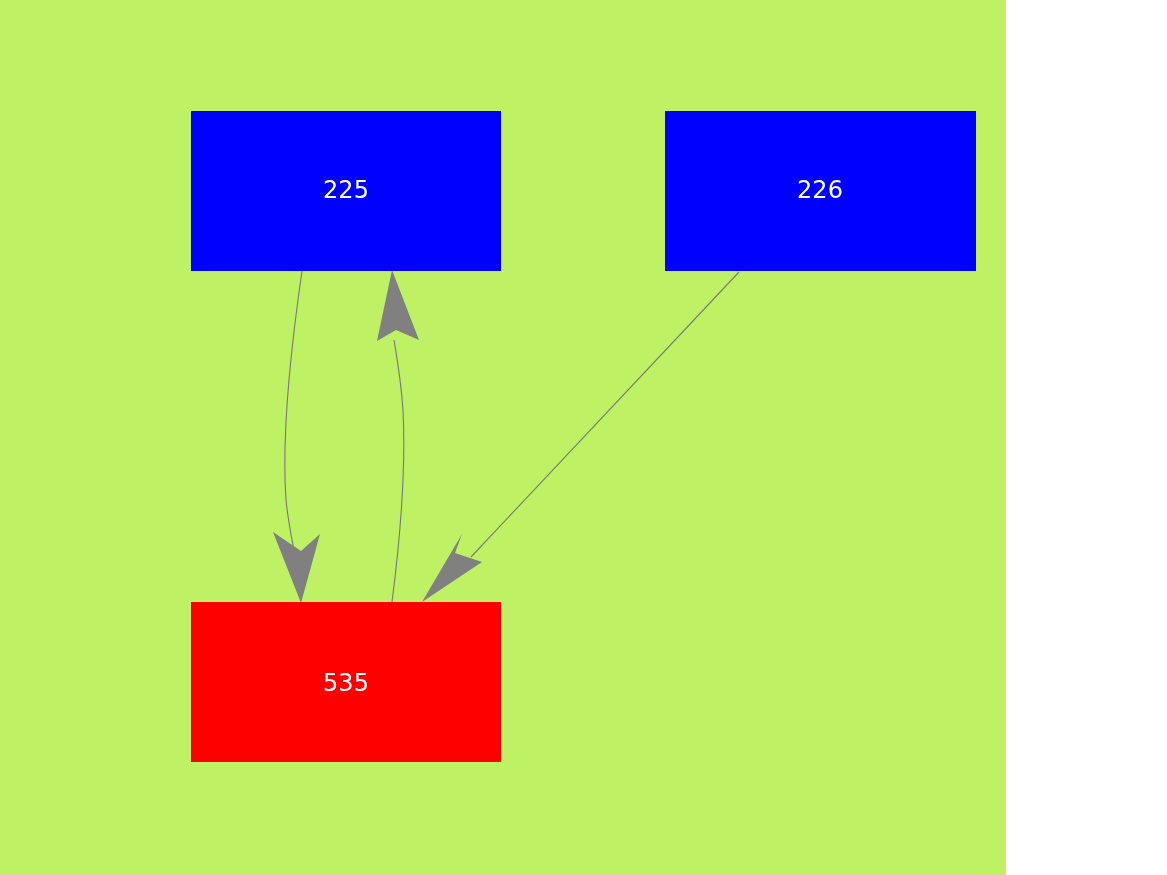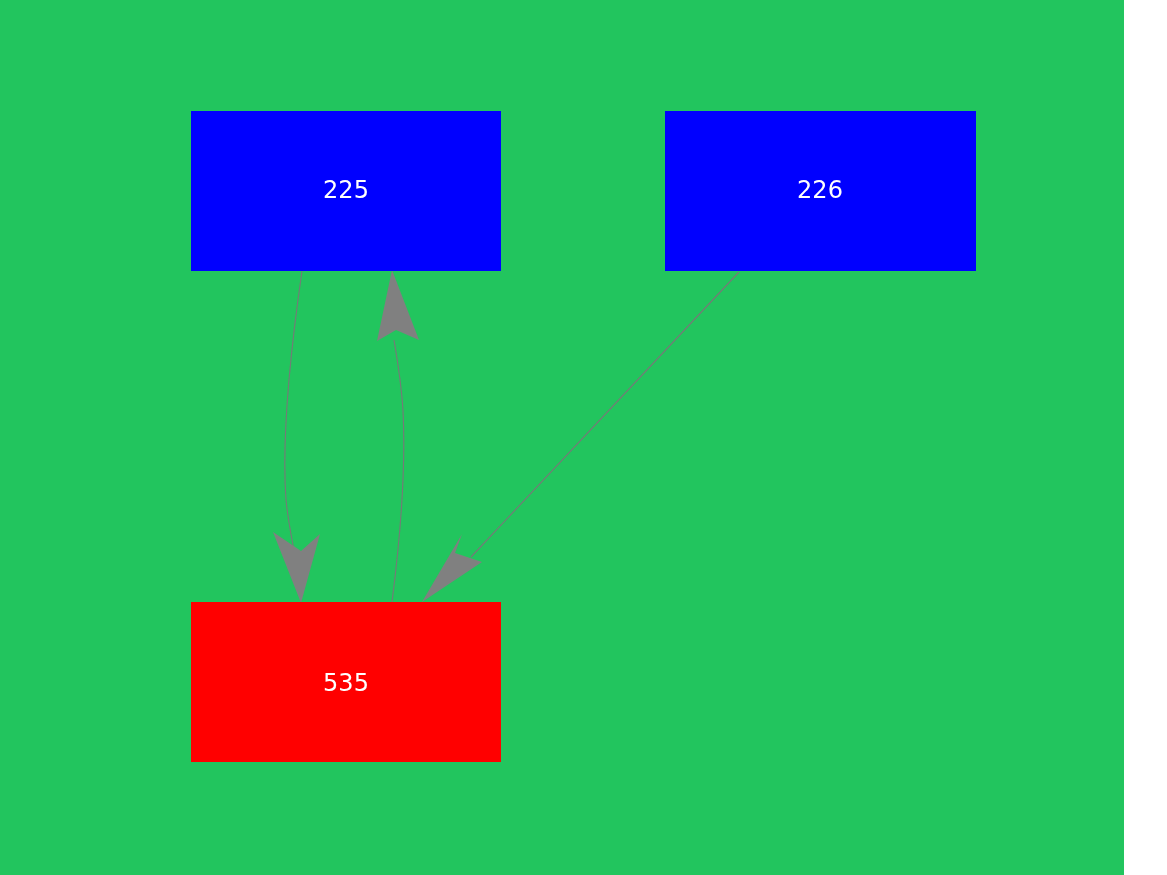--- a/index.html
+++ b/index.html
@@ -6,23 +6,23 @@
   html, body {
     margin: 0;
     padding: 0;
     background: #ffffff;
   }
   body {
     font-family: "DejaVu Sans", "Liberation Sans", sans-serif;
   }
   #canvas {
     position: relative;
-    width: 1124px;
+    width: 1006px;
     height: 875px;
-    background: #22c55e;
+    background: #bef264;
     overflow: hidden;
   }
   #graph-svg {
     position: absolute;
     left: 0;
     top: 0;
     width: 1167px;
     height: 875px;
   }
   .node-rect {

